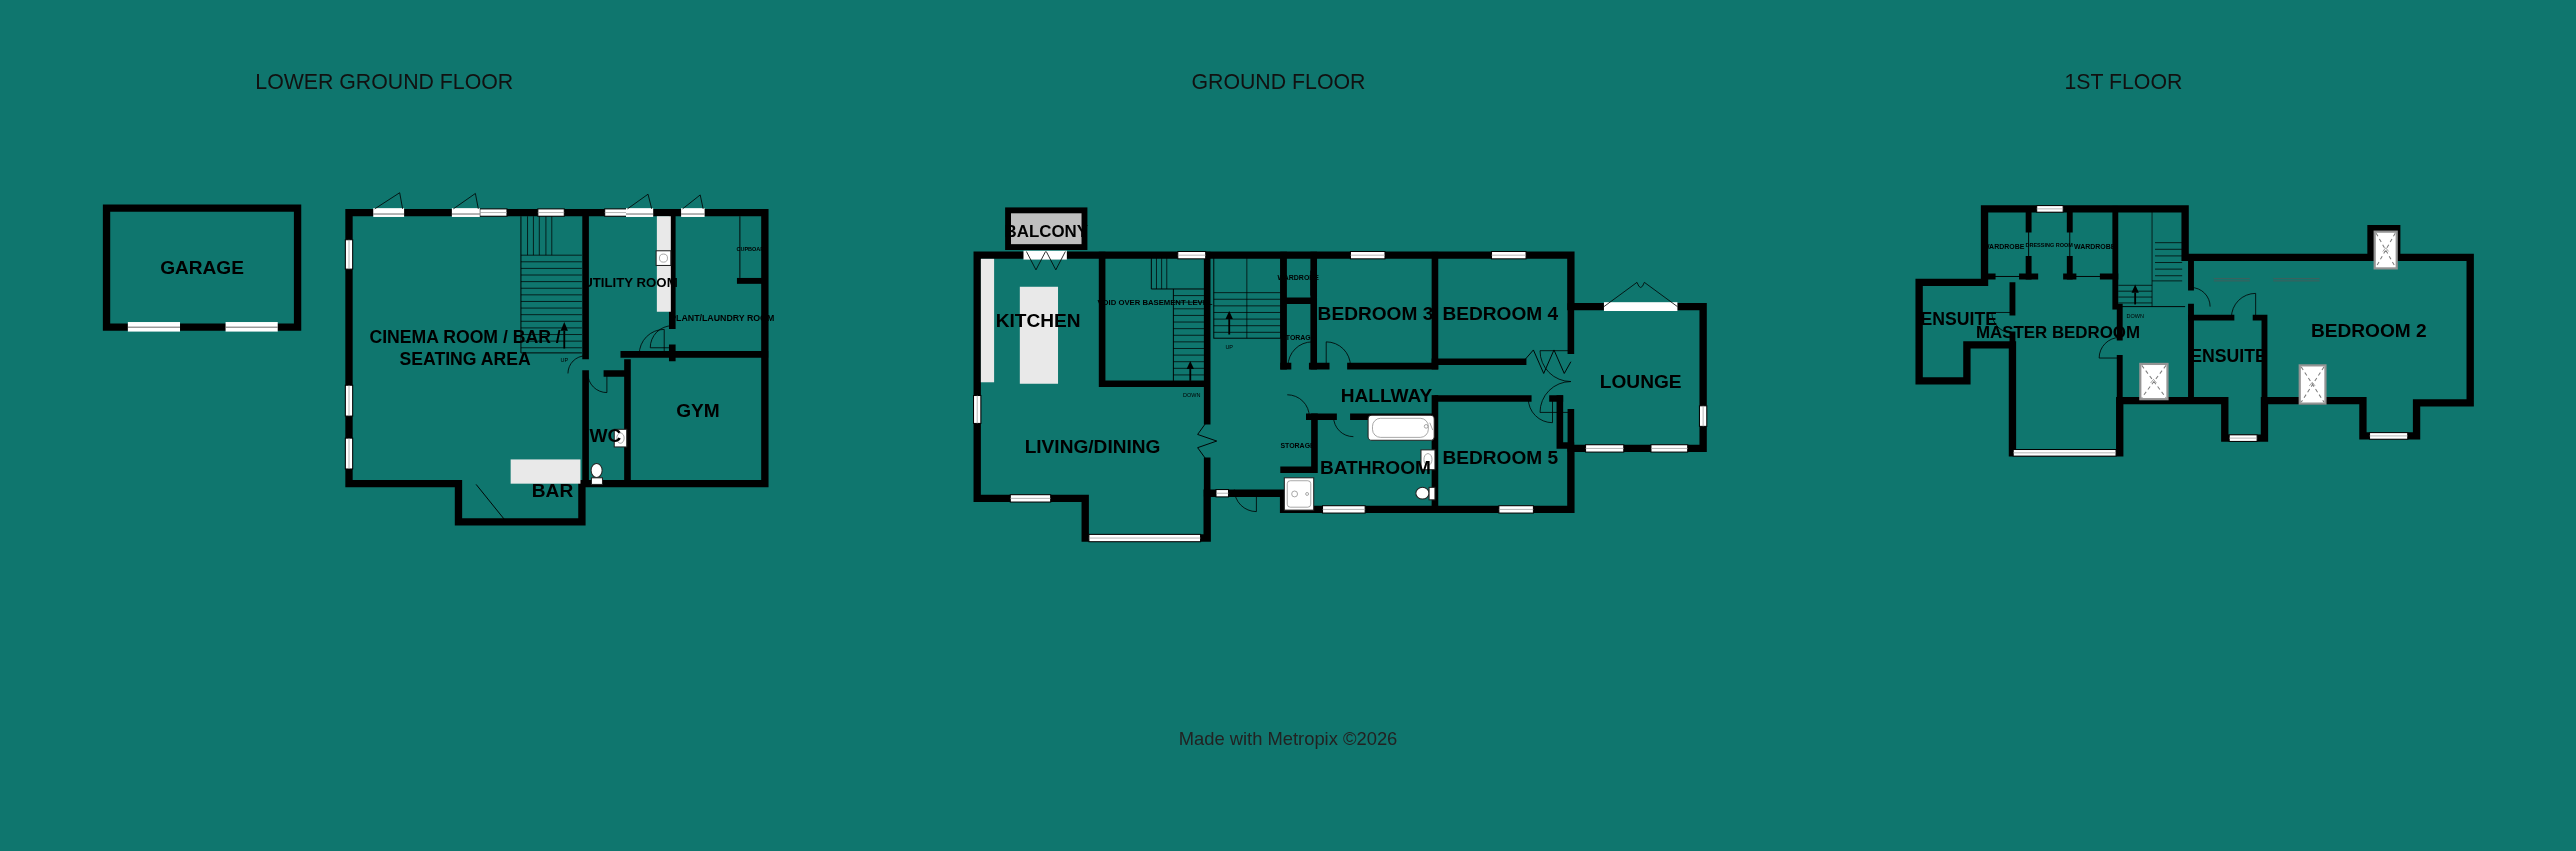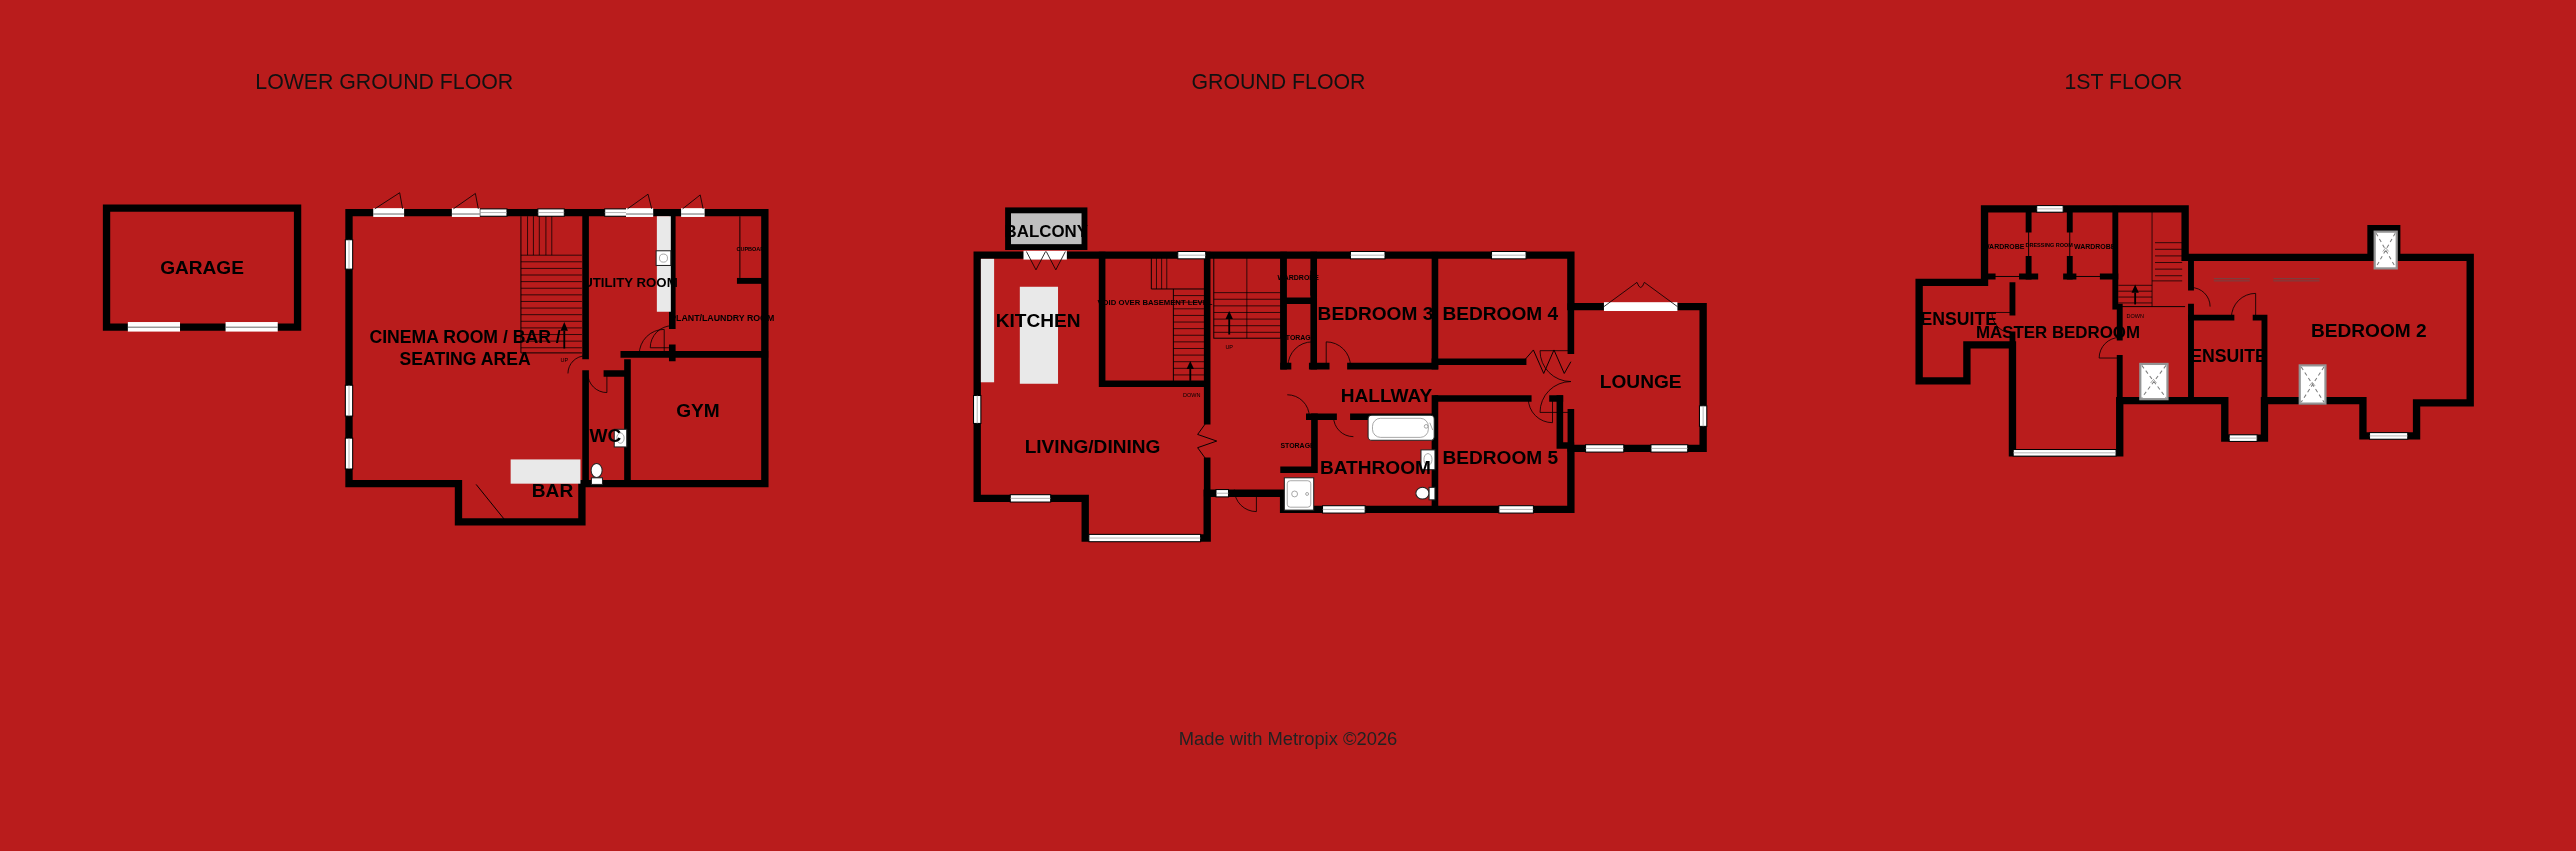--- a/index.html
+++ b/index.html
@@ -1,16 +1,16 @@
 <!DOCTYPE html>
 <html style="font-size:11.8px"><head>
 <meta charset="utf-8">
 <style>
   html,body{margin:0;padding:0;background:#ffffff;}
-  .page{width:2576px;height:852px;background:#b91c1c;position:relative;font-family:"Liberation Sans",sans-serif;text-align:right;}
+  .page{width:2576px;height:852px;background:#0f766e;position:relative;font-family:"Liberation Sans",sans-serif;text-align:right;}
   svg{display:block;}
   .wall{stroke:#000;fill:none;stroke-width:10;stroke-linecap:square;stroke-linejoin:miter;}
   .wall9{stroke:#000;fill:none;stroke-width:9;stroke-linecap:square;}
   .wall8{stroke:#000;fill:none;stroke-width:8;stroke-linecap:square;}
   .thin{stroke:#000;stroke-width:1.3;fill:none;}
   .thin2{stroke:#444;stroke-width:1.1;fill:none;}
   .tread{stroke:#000;stroke-width:1;fill:none;}
   .arc{stroke:#000;stroke-width:1.1;fill:none;}
   .leaf{stroke:#000;stroke-width:1.1;fill:none;}
   .winr{fill:#fff;stroke:#000;stroke-width:1.4;}

